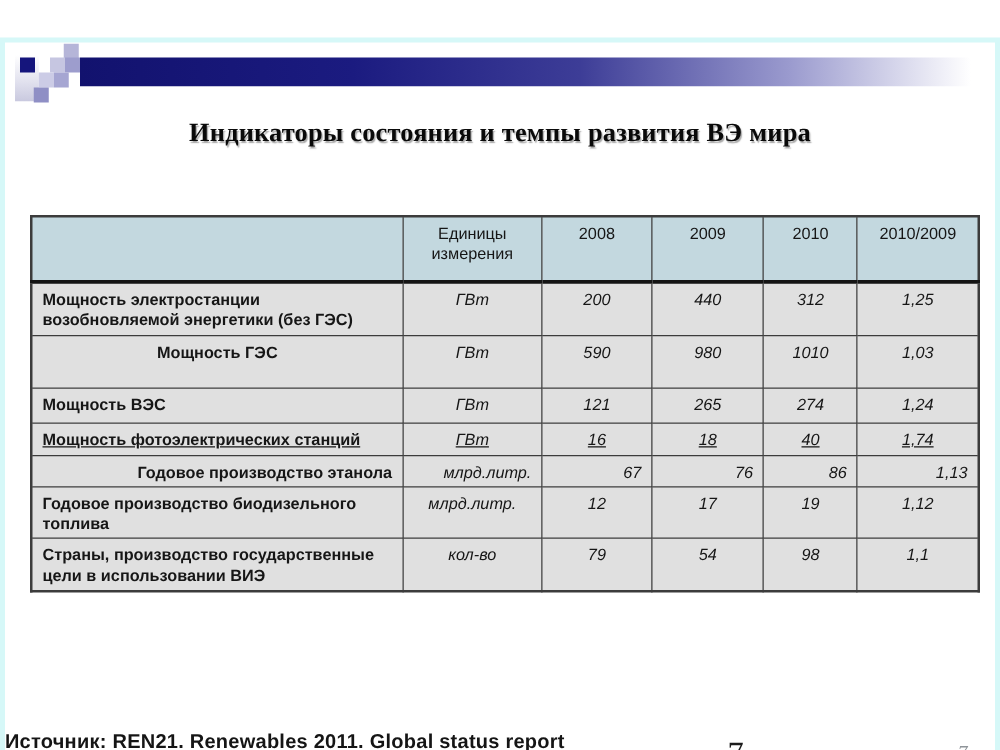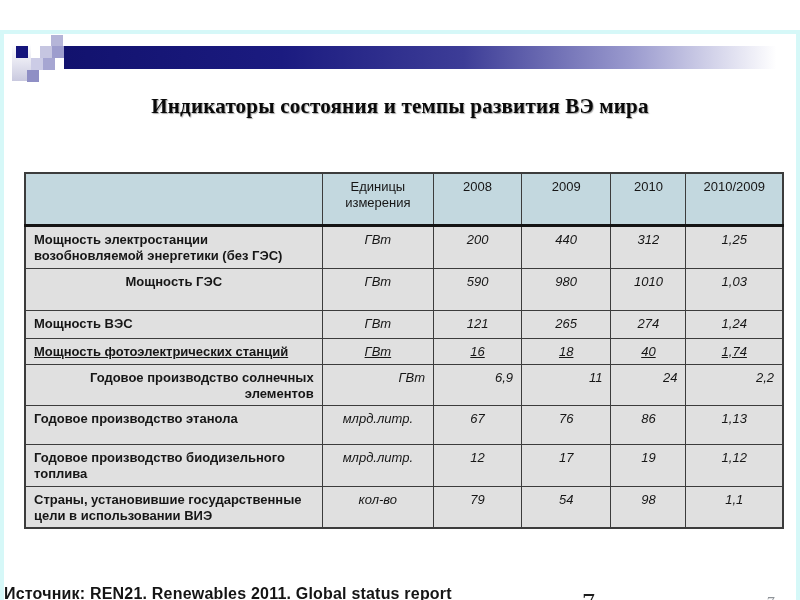--- a/index.html
+++ b/index.html
@@ -171,45 +171,37 @@
           </tr>
           <tr>
             <td class="name">Мощность фотоэлектрических станций</td>
             <td class="unit">ГВт</td>
             <td class="val">16</td>
             <td class="val">18</td>
             <td class="val">40</td>
             <td class="val">1,74</td>
           </tr>
           <tr>
-            <td class="name">Годовое производство солнечных элементов</td>
-            <td class="unit">ГВт</td>
-            <td class="val">6,9</td>
-            <td class="val">11</td>
-            <td class="val">24</td>
-            <td class="val">2,2</td>
-          </tr>
-          <tr>
             <td class="name">Годовое производство этанола</td>
             <td class="unit">млрд.литр.</td>
             <td class="val">67</td>
             <td class="val">76</td>
             <td class="val">86</td>
             <td class="val">1,13</td>
           </tr>
           <tr>
             <td class="name">Годовое производство биодизельного топлива</td>
             <td class="unit">млрд.литр.</td>
             <td class="val">12</td>
             <td class="val">17</td>
             <td class="val">19</td>
             <td class="val">1,12</td>
           </tr>
           <tr>
-            <td class="name">Страны, установившие государственные цели в использовании ВИЭ</td>
+            <td class="name">Страны, производство государственные цели в использовании ВИЭ</td>
             <td class="unit">кол-во</td>
             <td class="val">79</td>
             <td class="val">54</td>
             <td class="val">98</td>
             <td class="val">1,1</td>
           </tr>
         </tbody>
     </table>
   </div>
 

